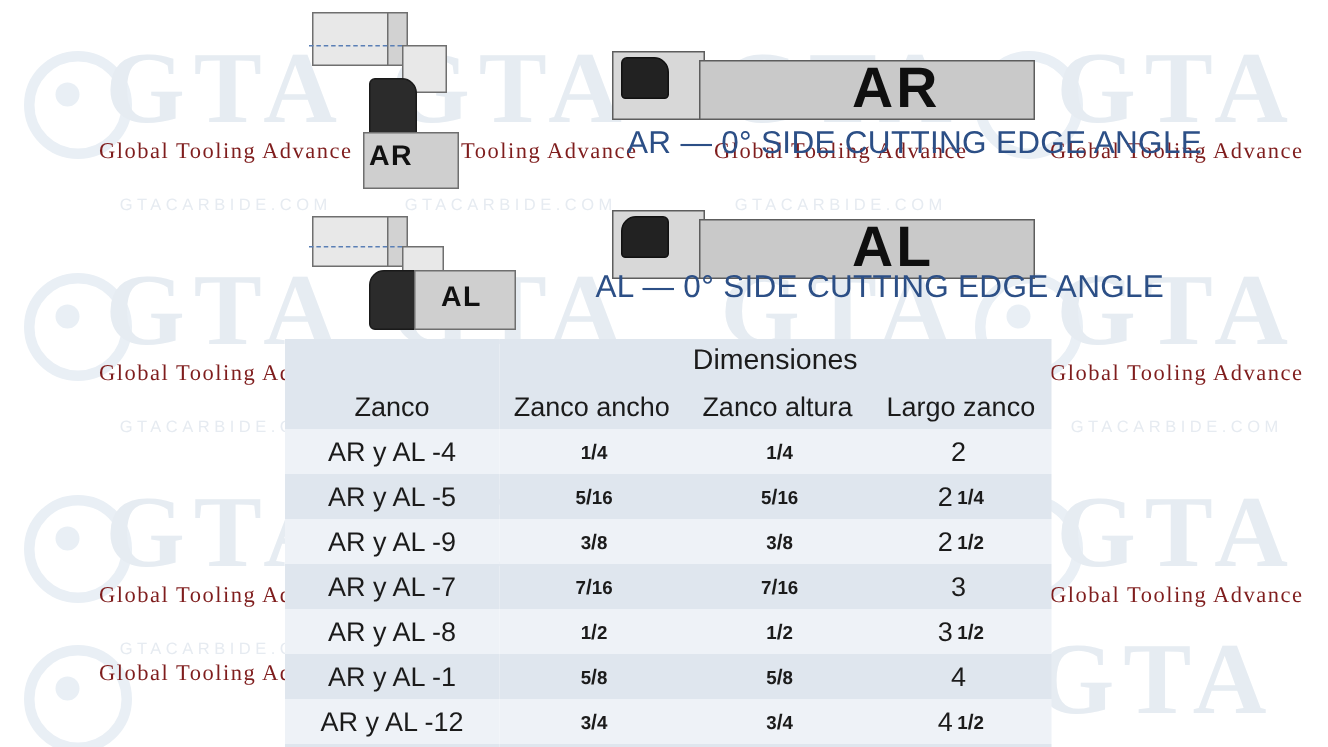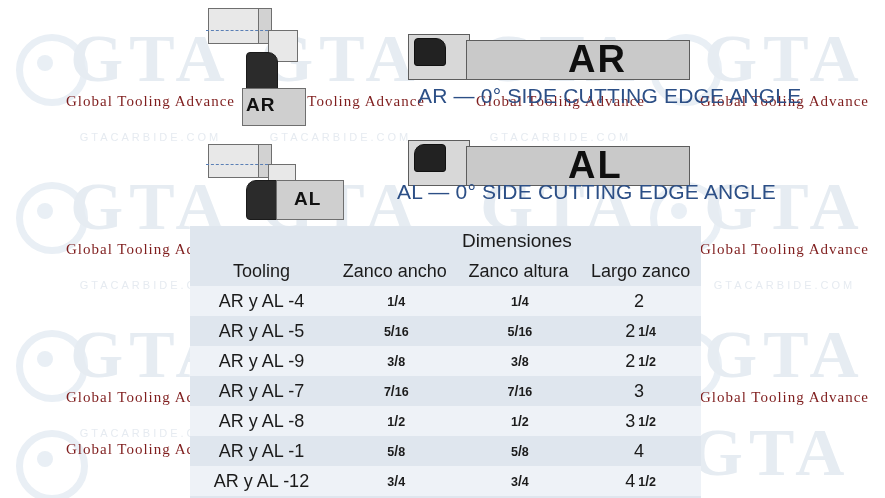--- a/index.html
+++ b/index.html
@@ -313,21 +313,21 @@
   </div>
   <div class="tb-caption" style="left:397px; top:180px;text-align:center;">AL — 0° SIDE CUTTING EDGE ANGLE</div>
 
   <table id="dim-table">
     <tbody>
       <tr class="hdr-top row-a">
         <td class="model-cell"></td>
         <td colspan="3">Dimensiones</td>
       </tr>
       <tr class="hdr-cols row-a">
-        <td class="model-cell">Tooling</td>
+        <td class="model-cell">Zanco</td>
         <td class="dim-cell">Zanco ancho</td>
         <td class="dim-cell">Zanco altura</td>
         <td class="len-cell">Largo zanco</td>
       </tr>
 
       <tr class="data-row row-b">
         <td class="model-cell">AR y AL -4</td>
         <td class="dim-cell">
           <span class="whole whole-plus"></span><span class="frac"><span>1</span><span class="slash">/</span><span>4</span></span>
         </td>

